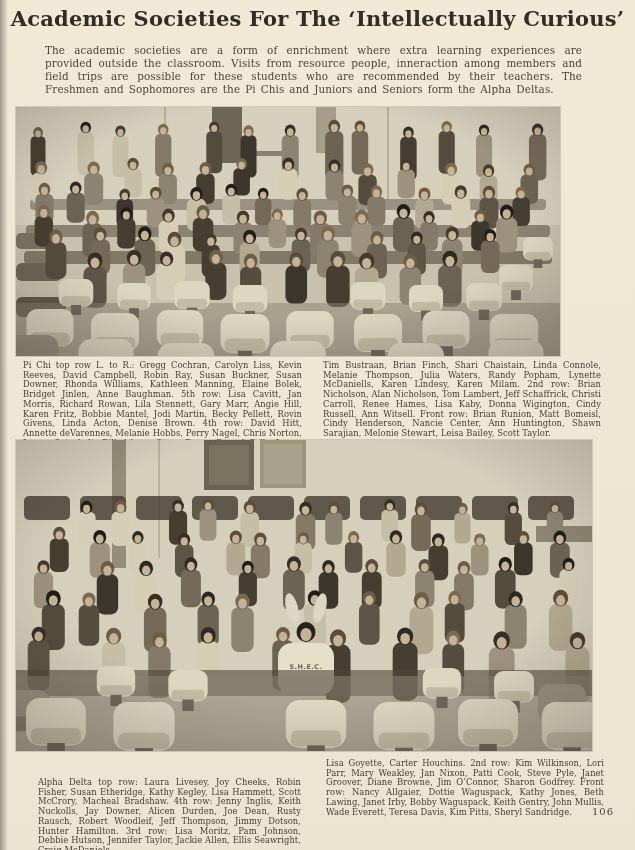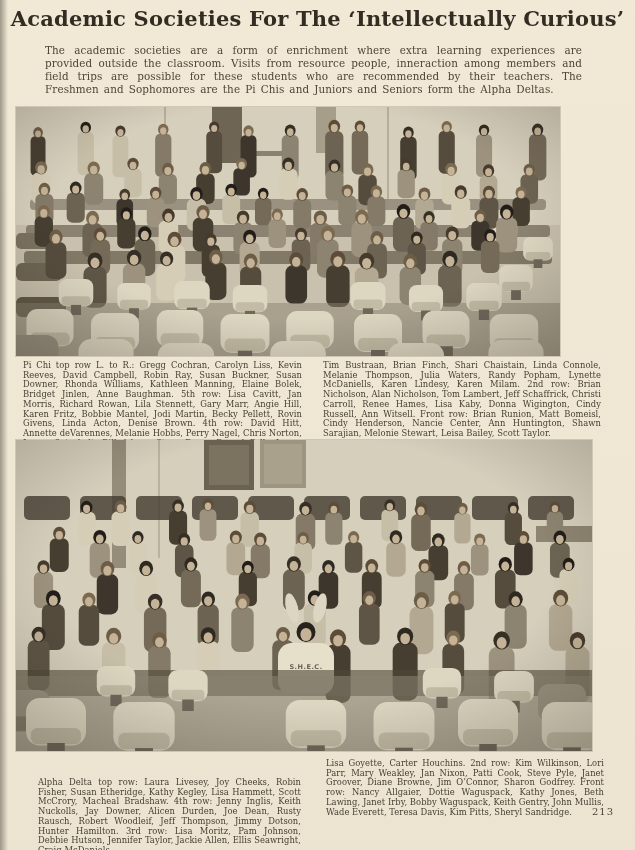--- a/index.html
+++ b/index.html
@@ -850,14 +850,14 @@
         <use href="#chairD" transform="translate(546,244) scale(1)"></use>
         <use href="#chair" transform="translate(556,262) scale(1.26)"></use>
       </g>
       <rect width="576" height="311" fill="url(#vg2)"></rect>
     </svg>
   </figure>
 
   <div class="caption-col c2L">Alpha Delta top row: Laura Livesey, Joy Cheeks, Robin Fisher, Susan Etheridge, Kathy Kegley, Lisa Hammett, Scott McCrory, Macheal Bradshaw. 4th row: Jenny Inglis, Keith Nuckolls, Jay Downer, Alicen Durden, Joe Dean, Rusty Rausch, Robert Woodleif, Jeff Thompson, Jimmy Dotson, Hunter Hamilton. 3rd row: Lisa Moritz, Pam Johnson, Debbie Hutson, Jennifer Taylor, Jackie Allen, Ellis Seawright, Craig McDaniels,</div>
   <div class="caption-col c2R">Lisa Goyette, Carter Houchins. 2nd row: Kim Wilkinson, Lori Parr, Mary Weakley, Jan Nixon, Patti Cook, Steve Pyle, Janet Groover, Diane Browne, Jim O’Connor, Sharon Godfrey. Front row: Nancy Allgaier, Dottie Waguspack, Kathy Jones, Beth Lawing, Janet Irby, Bobby Waguspack, Keith Gentry, John Mullis, Wade Everett, Teresa Davis, Kim Pitts, Sheryl Sandridge.</div>
 
-  <div class="page-number">213</div>
+  <div class="page-number">106</div>
 </div>
 
 </body></html>

